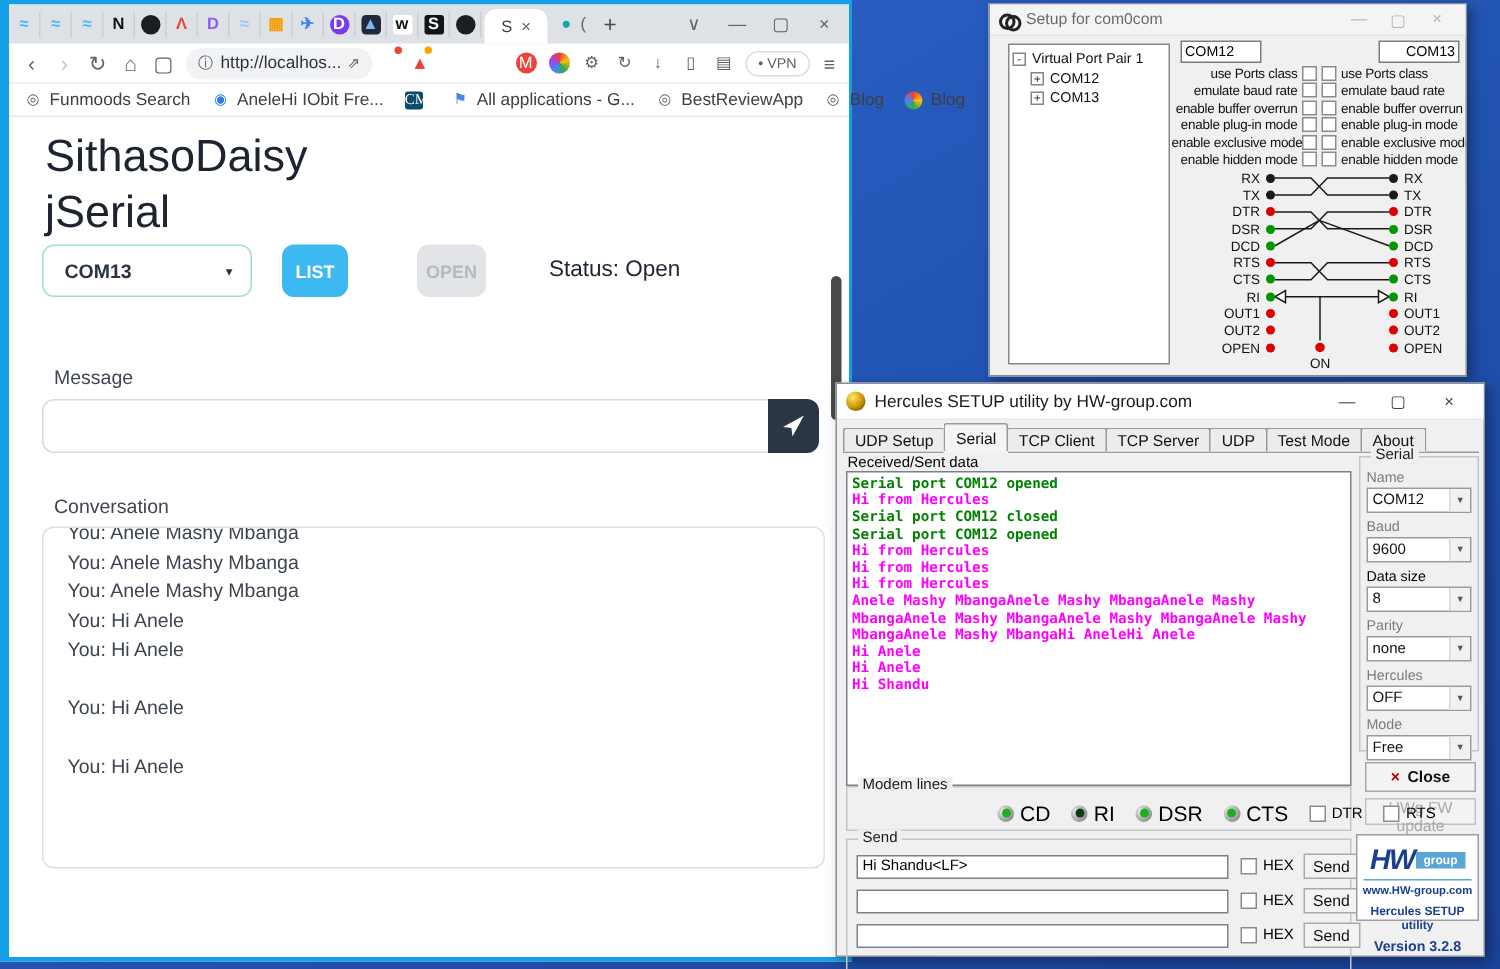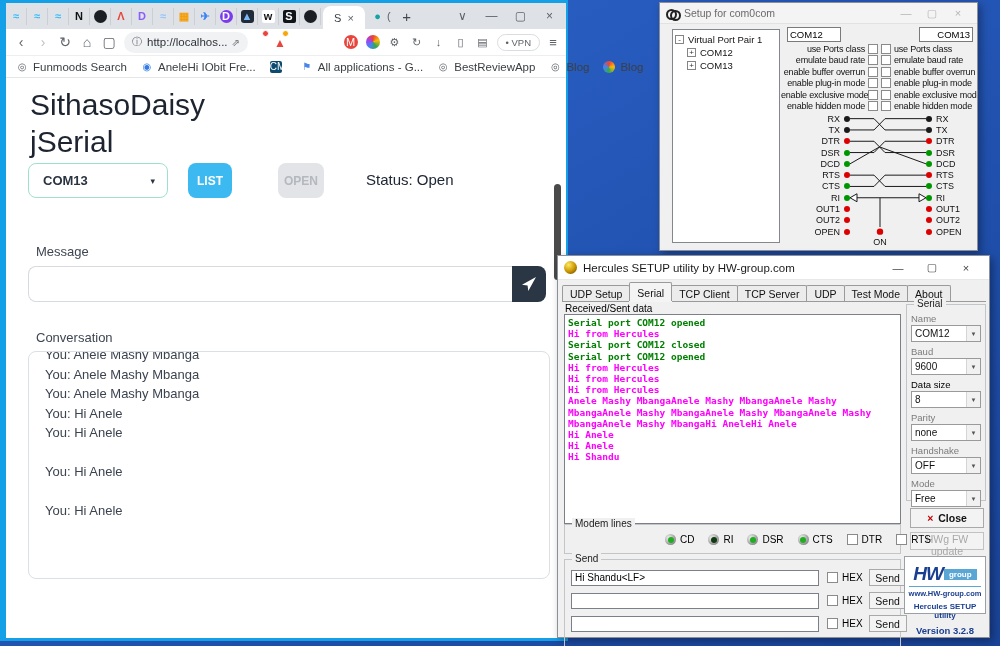--- a/index.html
+++ b/index.html
@@ -113,21 +113,21 @@
 .htabs .htab:nth-of-type(2) { background:#f4f4f4; height:19px; padding-top:4px; position:relative; z-index:2; box-shadow:0 1px 0 #f4f4f4; }
 .rs-label { position:absolute; left:7px; top:47px; font-size:10px; }
 .logbox { position:absolute; left:6px; top:58px; width:337px; height:210px; background:#fff; border:1px solid #7a7f88; padding:2px 3px; overflow:hidden; }
 .logline { font-family:"DejaVu Sans Mono",monospace; font-weight:bold; font-size:9.5px; line-height:11.2px; white-space:pre; }
 .sgrp { left:348px; top:48px; width:80px; height:197px; }
 .sfields { position:absolute; left:4px; top:8px; width:70px; }
 .slabel { display:block; font-size:9.5px; margin-bottom:1px; }
 .ledwrap { display:flex; align-items:center; gap:4px; }
 .led { width:11px; height:11px; border-radius:50%; background:radial-gradient(circle at 35% 35%, #f2f2f2, #8a8a8a 75%); position:relative; flex:none; }
 .led b { position:absolute; inset:2.5px; border-radius:50%; }
-.ledlbl { font-size:10px; }
+.ledlbl { font-size:14px; }
 .mrow { position:absolute; left:100px; top:9px; right:8px; display:flex; align-items:center; gap:14px; }
 .mcheck { display:flex; align-items:center; gap:4px; }
 .mchk-lbl { font-size:10px; }
 .srow { position:absolute; left:6px; display:flex; align-items:center; }
 .sinput { width:248px; height:16px; border:1px solid #7a7f88; font-size:10px; padding:0 3px; font-family:"Liberation Sans",sans-serif; }
 .hexlbl { font-size:10px; margin:0 6px 0 4px; }
 .srow .cbx { margin-left:8px; }
 .sendbtn { width:38px; height:17px; }
 .hwlogo { position:absolute; left:346px; top:300px; width:82px; height:58px; background:#fff; border:1px solid #9aa0a6; text-align:center; padding-top:6px; }
 .hw-big { font-size:19px; font-weight:bold; font-style:italic; color:#1b3f8f; letter-spacing:-1px; }
@@ -284,21 +284,21 @@
           <i class="bmi" style="color: rgb(95, 99, 104); background: transparent; border-radius: 0px;">◎</i>
           <span class="bmlbl">Funmoods Search</span>
         </span>
 
         <span class="bm">
           <i class="bmi" style="color: rgb(47, 122, 229); background: transparent; border-radius: 0px;">◉</i>
           <span class="bmlbl">AneleHi IObit Fre...</span>
         </span>
 
         <span class="bm">
-          <i class="bmi" style="color: rgb(255, 255, 255); background: #0c4a6e; border-radius: 2px;">CM</i>
+          <i class="bmi" style="color: rgb(255, 255, 255); background: #0c4a6e; border-radius: 2px; font-family: Liberation Serif, serif;">CM</i>
           <span class="bmlbl"></span>
         </span>
 
         <span class="bm">
           <i class="bmi" style="color: rgb(74, 134, 232); background: transparent; border-radius: 0px;">⚑</i>
           <span class="bmlbl">All applications - G...</span>
         </span>
 
         <span class="bm">
           <i class="bmi" style="color: rgb(95, 99, 104); background: transparent; border-radius: 0px;">◎</i>
@@ -623,21 +623,21 @@
 
           <div class="sfield">
             <label class="slabel" style="color: rgb(123, 123, 123);">Parity</label>
             <div class="combo">
               <span class="cval">none</span>
               <span class="carr">▼</span>
             </div>
           </div>
 
           <div class="sfield">
-            <label class="slabel" style="color: rgb(123, 123, 123);">Handshake</label>
+            <label class="slabel" style="color: rgb(123, 123, 123);">Hercules</label>
             <div class="combo">
               <span class="cval">OFF</span>
               <span class="carr">▼</span>
             </div>
           </div>
 
           <div class="sfield">
             <label class="slabel" style="color: rgb(123, 123, 123);">Mode</label>
             <div class="combo">
               <span class="cval">Free</span>

